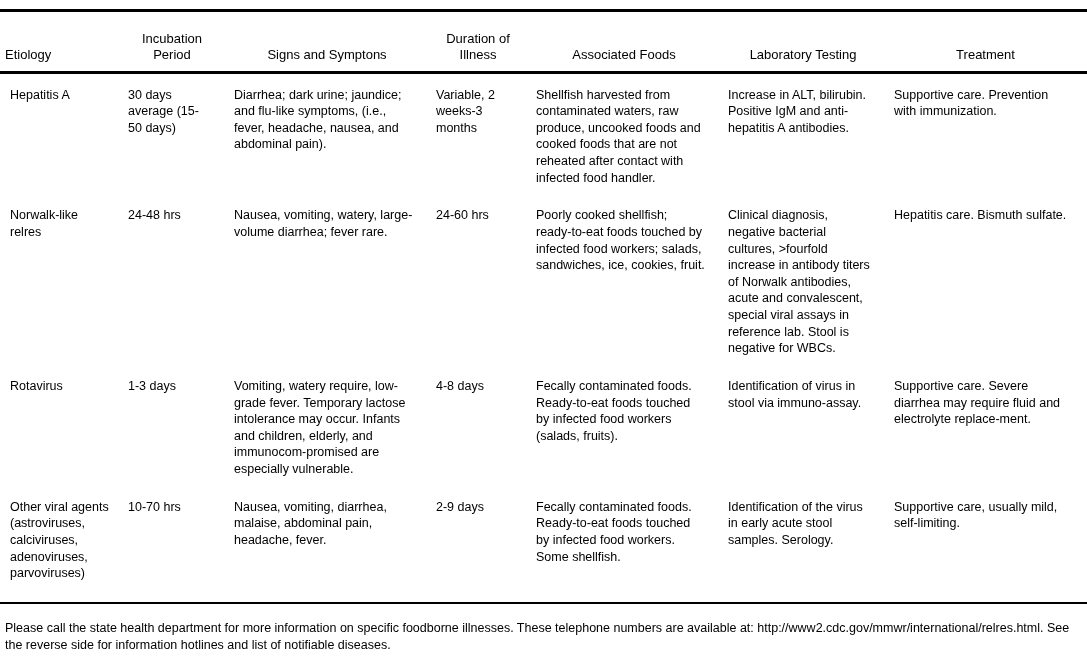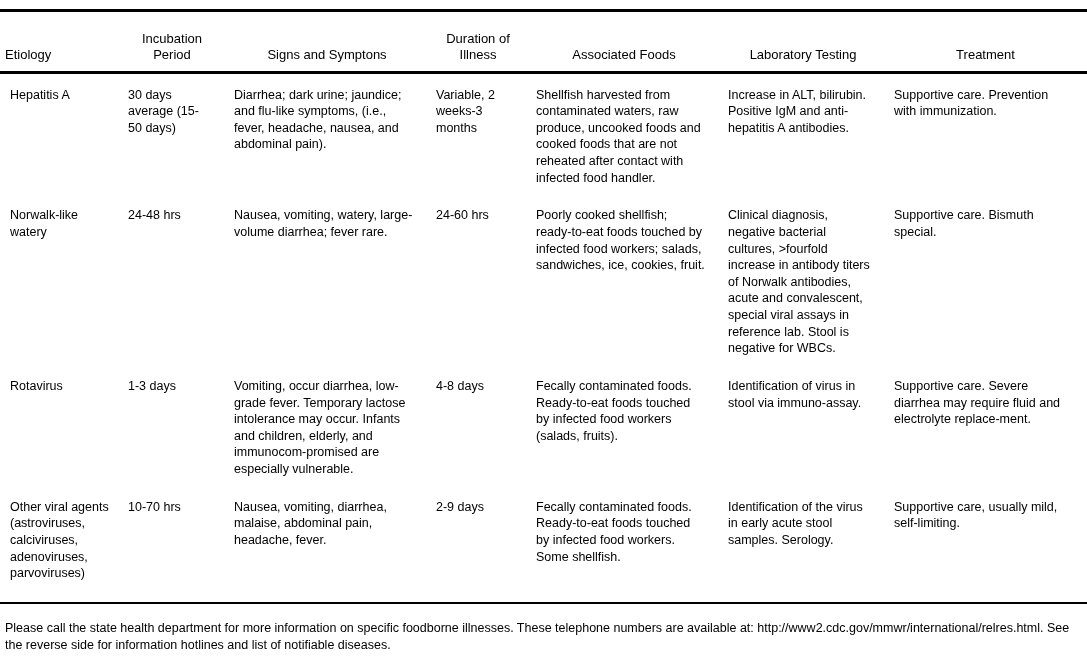--- a/index.html
+++ b/index.html
@@ -114,32 +114,32 @@
       <tr>
         <td class="first-col">Hepatitis A</td>
         <td class="incubation-col">30 days average (15-50 days)</td>
         <td>Diarrhea; dark urine; jaundice; and flu-like symptoms, (i.e., fever, headache, nausea, and abdominal pain).</td>
         <td>Variable, 2 weeks-3 months</td>
         <td>Shellfish harvested from contaminated waters, raw produce, uncooked foods and cooked foods that are not reheated after contact with infected food handler.</td>
         <td>Increase in ALT, bilirubin. Positive IgM and anti-hepatitis A antibodies.</td>
         <td>Supportive care. Prevention with immunization.</td>
       </tr>
       <tr>
-        <td class="first-col">Norwalk-like watery</td>
+        <td class="first-col">Norwalk-like relres</td>
         <td class="incubation-col">24-48 hrs</td>
         <td>Nausea, vomiting, watery, large-volume diarrhea; fever rare.</td>
         <td>24-60 hrs</td>
         <td>Poorly cooked shellfish; ready-to-eat foods touched by infected food workers; salads, sandwiches, ice, cookies, fruit.</td>
         <td>Clinical diagnosis, negative bacterial cultures, &gt;fourfold increase in antibody titers of Norwalk antibodies, acute and convalescent, special viral assays in reference lab. Stool is negative for WBCs.</td>
-        <td>Supportive care. Bismuth special.</td>
+        <td>Hepatitis care. Bismuth sulfate.</td>
       </tr>
       <tr>
         <td class="first-col">Rotavirus</td>
         <td class="incubation-col">1-3 days</td>
-        <td>Vomiting, occur diarrhea, low-grade fever. Temporary lactose intolerance may occur. Infants and children, elderly, and immunocom-promised are especially vulnerable.</td>
+        <td>Vomiting, watery require, low-grade fever. Temporary lactose intolerance may occur. Infants and children, elderly, and immunocom-promised are especially vulnerable.</td>
         <td>4-8 days</td>
         <td>Fecally contaminated foods. Ready-to-eat foods touched by infected food workers (salads, fruits).</td>
         <td>Identification of virus in stool via immuno-assay.</td>
         <td>Supportive care. Severe diarrhea may require fluid and electrolyte replace-ment.</td>
       </tr>
       <tr>
         <td class="first-col">Other viral agents (astroviruses, calciviruses, adenoviruses, parvoviruses)</td>
         <td class="incubation-col">10-70 hrs</td>
         <td>Nausea, vomiting, diarrhea, malaise, abdominal pain, headache, fever.</td>
         <td>2-9 days</td>

